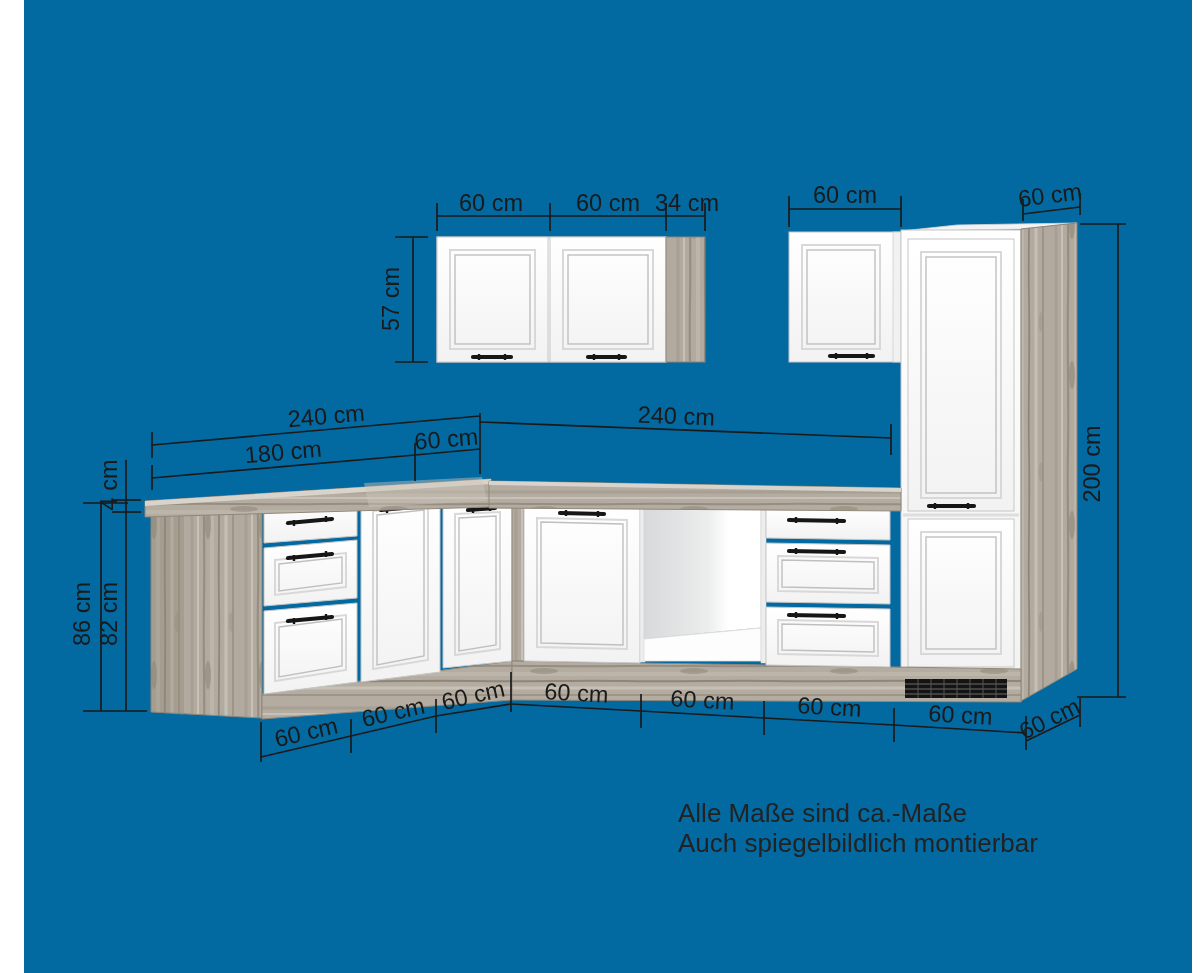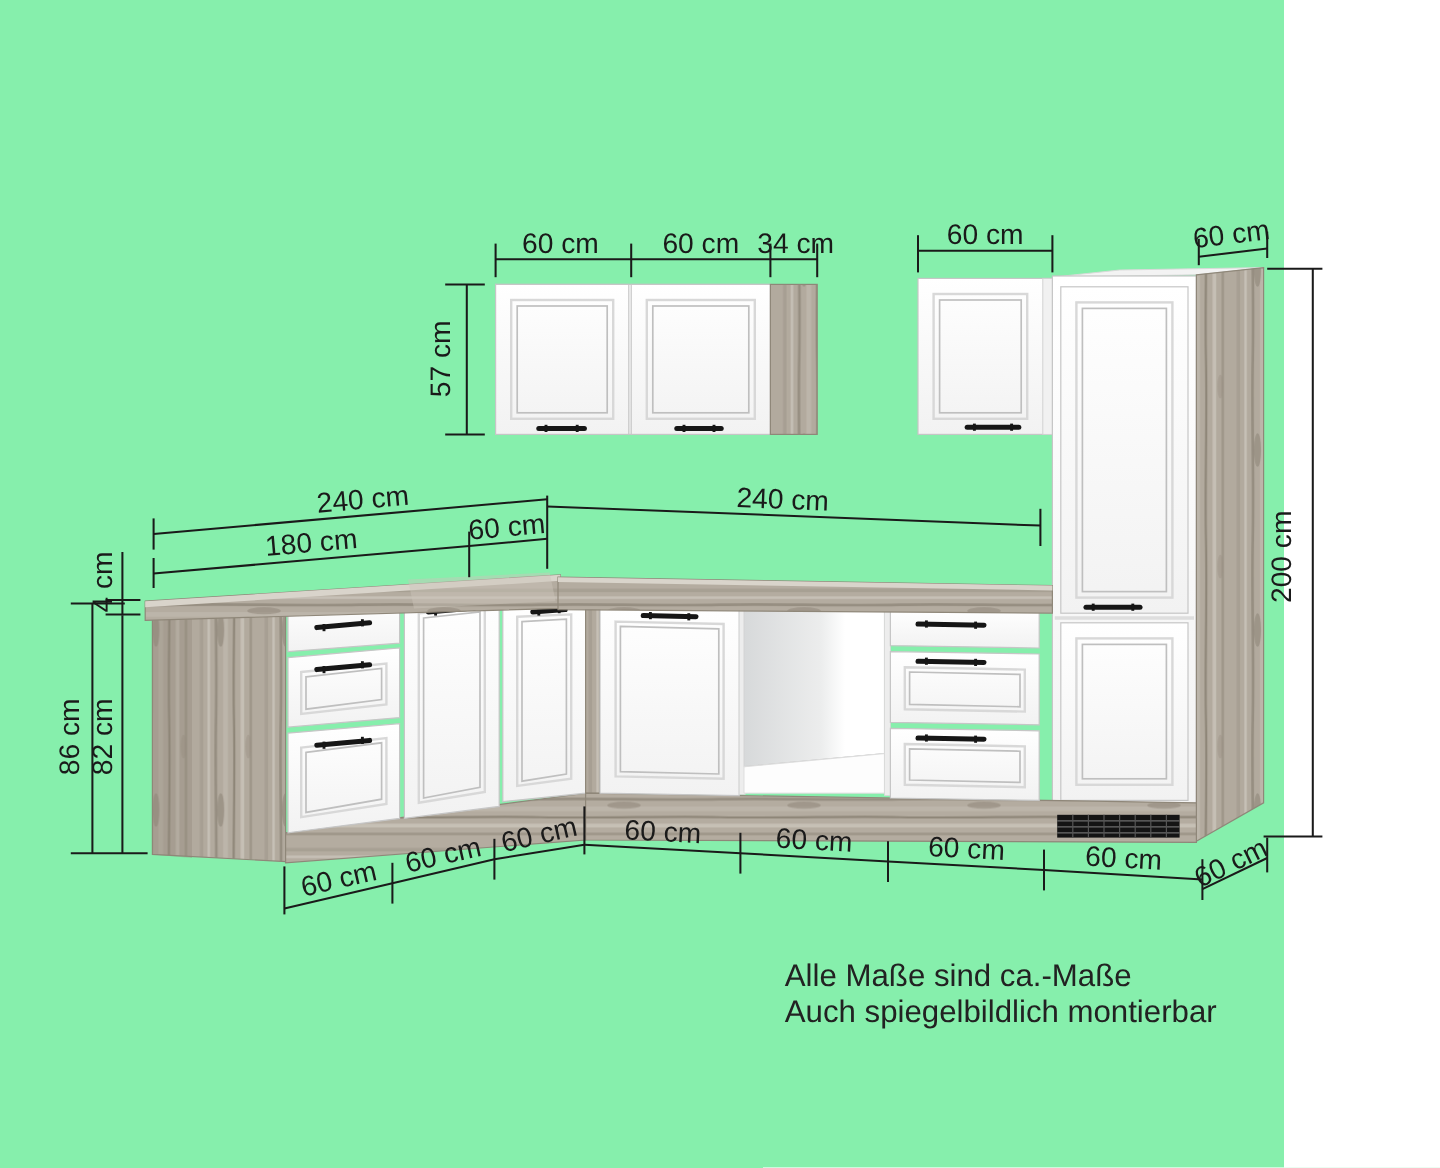--- a/index.html
+++ b/index.html
@@ -1,16 +1,16 @@
 <!DOCTYPE html>
 <html><head>
 <meta charset="utf-8">
 <style>
   html,body{margin:0;padding:0;background:#ffffff;}
-  .stage{width:1070px;height:973px;position:relative;background:#86efac;}
+  .stage{width:1168px;height:973px;position:relative;background:#0369a1;margin-left:24px;}
   svg{display:block;}
   .dim{font-family:"Liberation Sans","DejaVu Sans",sans-serif;font-size:23.5px;fill:#1a1a1a;}
   .note{font-family:"Liberation Sans","DejaVu Sans",sans-serif;font-size:26px;fill:#222222;}
   .dline{stroke:#1a1a1a;stroke-width:1.7;fill:none;}
   .front{fill:url(#doorGrad);stroke:#c6c6c6;stroke-width:1;}
   .frameA{fill:none;stroke:#d8d8d8;stroke-width:2;}
   .frameB{fill:none;stroke:#bfbfbf;stroke-width:1.4;}
   .handle{stroke:#161616;stroke-width:4.2;stroke-linecap:round;}
   .hpost{stroke:#161616;stroke-width:2.4;}
   .woodedge{stroke:#8f8779;stroke-width:1;}

